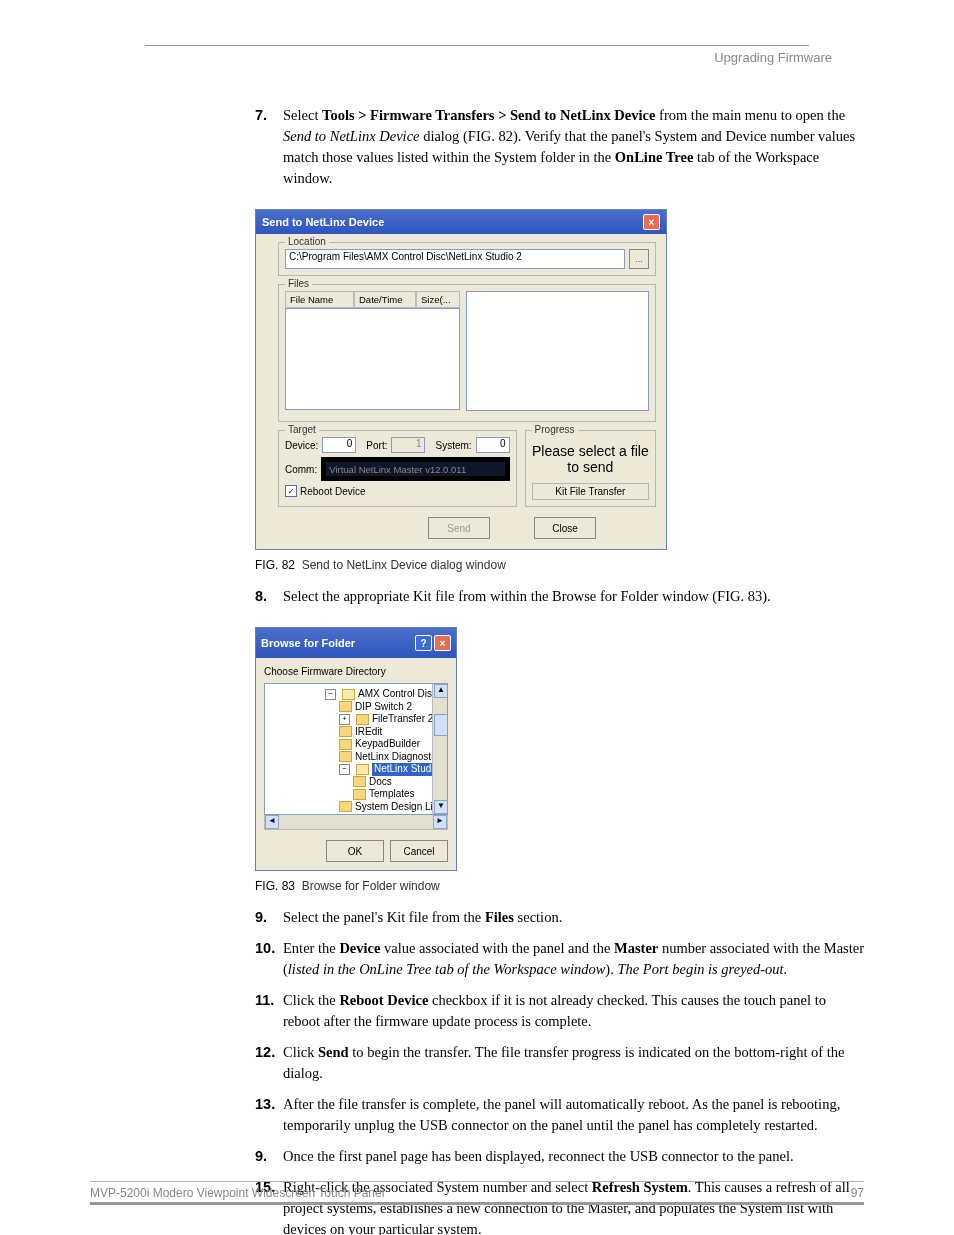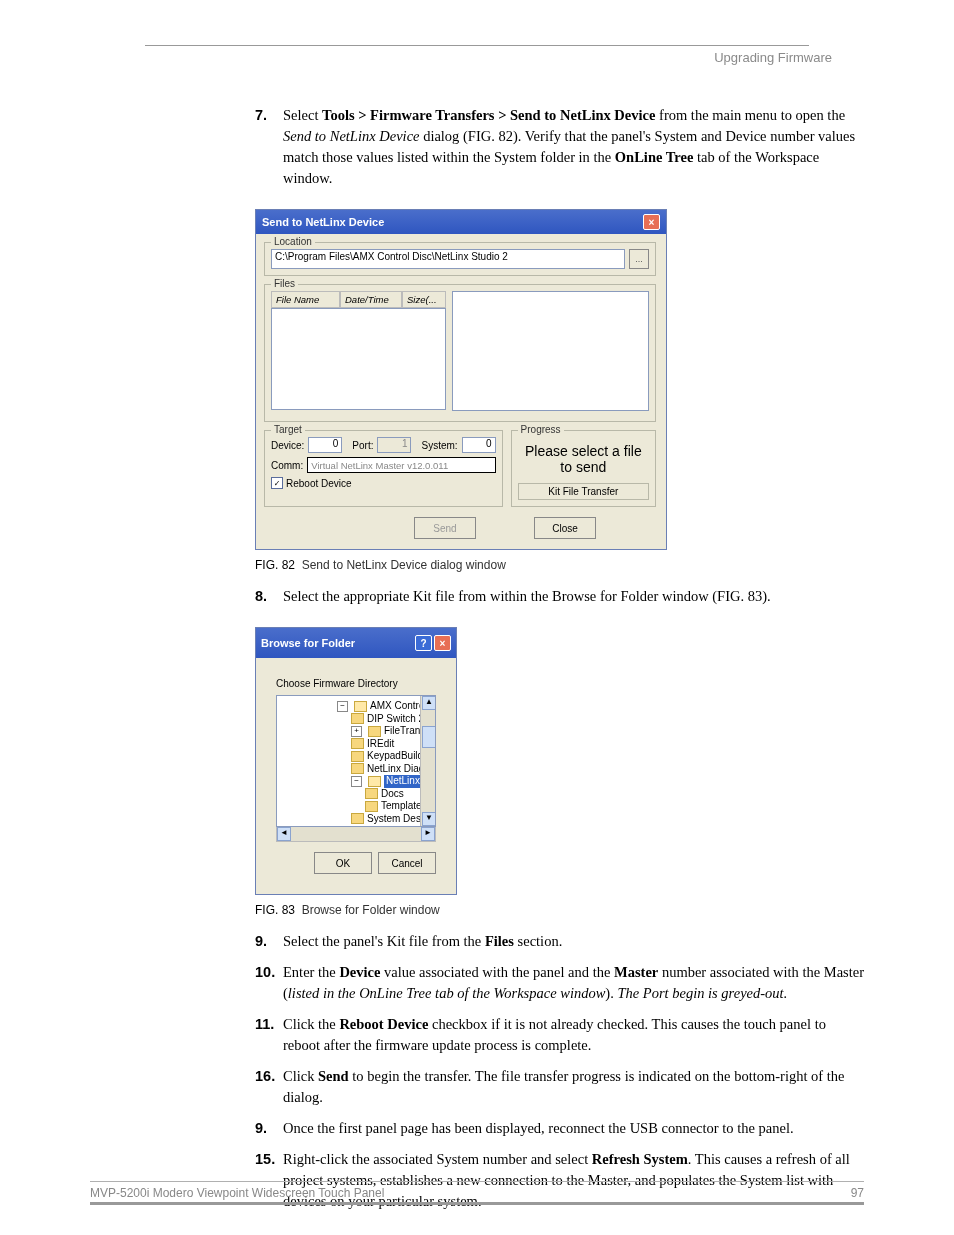--- a/index.html
+++ b/index.html
@@ -14,53 +14,53 @@
   .step-body em { font-style: italic; }
   .step-body b, .step-body strong { font-weight: bold; }
   .fig { margin: 20px 0 8px 0; }
   .fig-cap { font-family: Arial, Helvetica, sans-serif; font-size: 12px; color: #333; margin: 6px 0 14px 0; }
   .fig-cap b { font-weight: normal; color: #000; }
 
   
   .dlg1 { width: 410px; border: 1px solid #6a7fb5; background: #ece9d8; font-family: Tahoma, Arial, sans-serif; font-size: 10px; color: #000; }
   .dlg1-title { background: linear-gradient(#4a6ecb,#2f56c0); color: #fff; font-size: 11px; font-weight: bold; padding: 4px 6px; display: flex; justify-content: space-between; align-items: center; }
   .dlg1-title .xbox { width: 15px; height: 14px; background: #e76f55; color: #fff; font-size: 10px; font-weight: bold; display: flex; align-items: center; justify-content: center; border: 1px solid #fff; border-radius: 2px; }
-  .dlg1-body { padding: 8px 10px 10px 8px; }
+  .dlg1-body { padding: 8px 10px 10px 2px; margin-left: 20px; }
   .grp { border: 1px solid #b8b8a8; margin-bottom: 8px; padding: 6px; position: relative; }
   .grp > .grp-label { position: absolute; top: -7px; left: 6px; background: #ece9d8; padding: 0 3px; font-size: 10px; color: #333; }
   .loc-row { display: flex; align-items: center; gap: 4px; }
   .loc-input { flex: 1; height: 16px; background: #fff; border: 1px solid #8a9bbd; padding: 1px 3px; font-size: 10px; overflow: hidden; white-space: nowrap; }
   .loc-btn { width: 18px; height: 18px; border: 1px solid #888; background: #ece9d8; font-size: 9px; display: flex; align-items: center; justify-content: center; color: #555; }
-  .files-split { display: flex; gap: 6px; font-style: italic; }
+  .files-split { display: flex; gap: 6px; }
   .files-left { flex: 0 0 175px; }
   .files-right { flex: 1; }
   .hdr-row { display: flex; font-size: 9.5px; }
   .hdr-cell { border: 1px solid #bbb; background: #ece9d8; padding: 2px 4px; }
   .files-list { height: 100px; border: 1px solid #8a9bbd; background: #fff; }
   .preview { height: 118px; border: 1px solid #8a9bbd; background: #fff; margin-bottom: 4px; }
   .split-row { display: flex; gap: 8px; }
   .split-row > .grp { flex: 1; }
   .tgt-row { display: flex; align-items: center; gap: 4px; margin-bottom: 4px; font-size: 10px; }
   .small-in { width: 26px; height: 14px; background: #fff; border: 1px solid #8a9bbd; text-align: right; padding: 0 3px; font-size: 10px; }
   .small-in.dis { background: #ece9d8; color: #888; }
-  .comm-box { flex: 1; height: 14px; background: #ffffff; border: 1px solid #000000; color: #888; padding: 0 3px; font-size: 9.5px; display:flex; align-items:center; }
+  .comm-box { flex: 1; height: 14px; background: #0f172a; border: 5px solid #000000; color: #888; padding: 0 3px; font-size: 9.5px; display:flex; align-items:center; }
   .chk { display: flex; align-items: center; gap: 3px; font-size: 10px; }
   .chk .box { width: 10px; height: 10px; border: 1px solid #5a6d9c; background: #fff; display: inline-flex; align-items:center; justify-content:center; font-size:8px; }
   .prog-text { text-align: center; font-size: 14px; padding: 6px 0 8px 0; }
   .kft { border: 1px solid #b8b8a8; padding: 2px; text-align: center; font-size: 10px; }
   .btn-row { display: flex; justify-content: space-between; padding: 0 60px 0 150px; margin-top: 2px; }
   .w-btn { width: 60px; height: 20px; border: 1px solid #888; background: #ece9d8; font-size: 10px; display: flex; align-items:center; justify-content:center; }
   .w-btn.dis { color: #999; }
 
   
   .dlg2 { width: 200px; border: 1px solid #6a7fb5; background: #ece9d8; font-family: Tahoma, Arial, sans-serif; font-size: 10px; color: #000; }
   .dlg2-title { background: linear-gradient(#4a6ecb,#2f56c0); color: #fff; font-size: 11px; font-weight: bold; padding: 7px 5px; display: flex; justify-content: space-between; align-items: center; }
   .dlg2-title .tbtn { width: 15px; height: 14px; border: 1px solid #fff; border-radius: 2px; display:flex; align-items:center; justify-content:center; font-size:10px; font-weight:bold; margin-left:2px; }
   .qbox { background:#3b6bd6; color:#fff; }
-  .dlg2-body { padding: 20px; }
+  .dlg2-body { padding: 8px; }
   .dlg2-sub { font-size: 10px; margin-bottom: 6px; }
   .tree { height: 130px; border: 1px solid #8a9bbd; background: #fff; overflow: hidden; position: relative; }
   .tree-inner { padding: 4px 2px 4px 60px; font-size: 10px; line-height: 1.25; }
   .tree-item { white-space: nowrap; display: flex; align-items: center; gap: 3px; }
   .fold-ico { width:11px; height:9px; background:#f7d77e; border:1px solid #c9a83e; flex-shrink:0; }
   .fold-ico.open { background:#ffe9a8; }
   .sel { background:#3165c7; color:#fff; padding:0 2px; }
   .scroll-v { position:absolute; top:0; right:0; width:14px; height:100%; background:#e3e0cf; border-left:1px solid #bbb; }
   .scroll-v .thumb { position:absolute; left:1px; width:12px; background:#cfe0f7; border:1px solid #8aa3cf; height:20px; top:30px; }
   .scroll-v .arr { position:absolute; left:1px; width:12px; height:12px; background:#cfe0f7; border:1px solid #8aa3cf; font-size:8px; text-align:center; line-height:10px; }
@@ -251,22 +251,26 @@
     </div>
     <div class="step">
       <div class="step-num">10.</div>
       <div class="step-body"><span>Enter the </span><b>Device</b><span> value associated with the panel and the </span><b>Master</b><span> number associated with the Master (</span><em>listed in the OnLine Tree tab of the Workspace window</em><span>). </span><em>The Port begin is greyed-out.</em></div>
     </div>
     <div class="step">
       <div class="step-num">11.</div>
       <div class="step-body"><span>Click the </span><b>Reboot Device</b><span> checkbox if it is not already checked. This causes the touch panel to reboot after the firmware update process is complete.</span></div>
     </div>
     <div class="step">
-      <div class="step-num">16.</div>
+      <div class="step-num">12.</div>
       <div class="step-body"><span>Click </span><b>Send</b><span> to begin the transfer. The file transfer progress is indicated on the bottom-right of the dialog.</span></div>
+    </div>
+    <div class="step">
+      <div class="step-num">13.</div>
+      <div class="step-body">After the file transfer is complete, the panel will automatically reboot. As the panel is rebooting, temporarily unplug the USB connector on the panel until the panel has completely restarted.</div>
     </div>
     <div class="step">
       <div class="step-num">9.</div>
       <div class="step-body">Once the first panel page has been displayed, reconnect the USB connector to the panel.</div>
     </div>
     <div class="step">
       <div class="step-num">15.</div>
       <div class="step-body"><span>Right-click the associated System number and select </span><b>Refresh System</b><span>. This causes a refresh of all project systems, establishes a new connection to the Master, and populates the System list with devices on your particular system.</span></div>
     </div>
 

